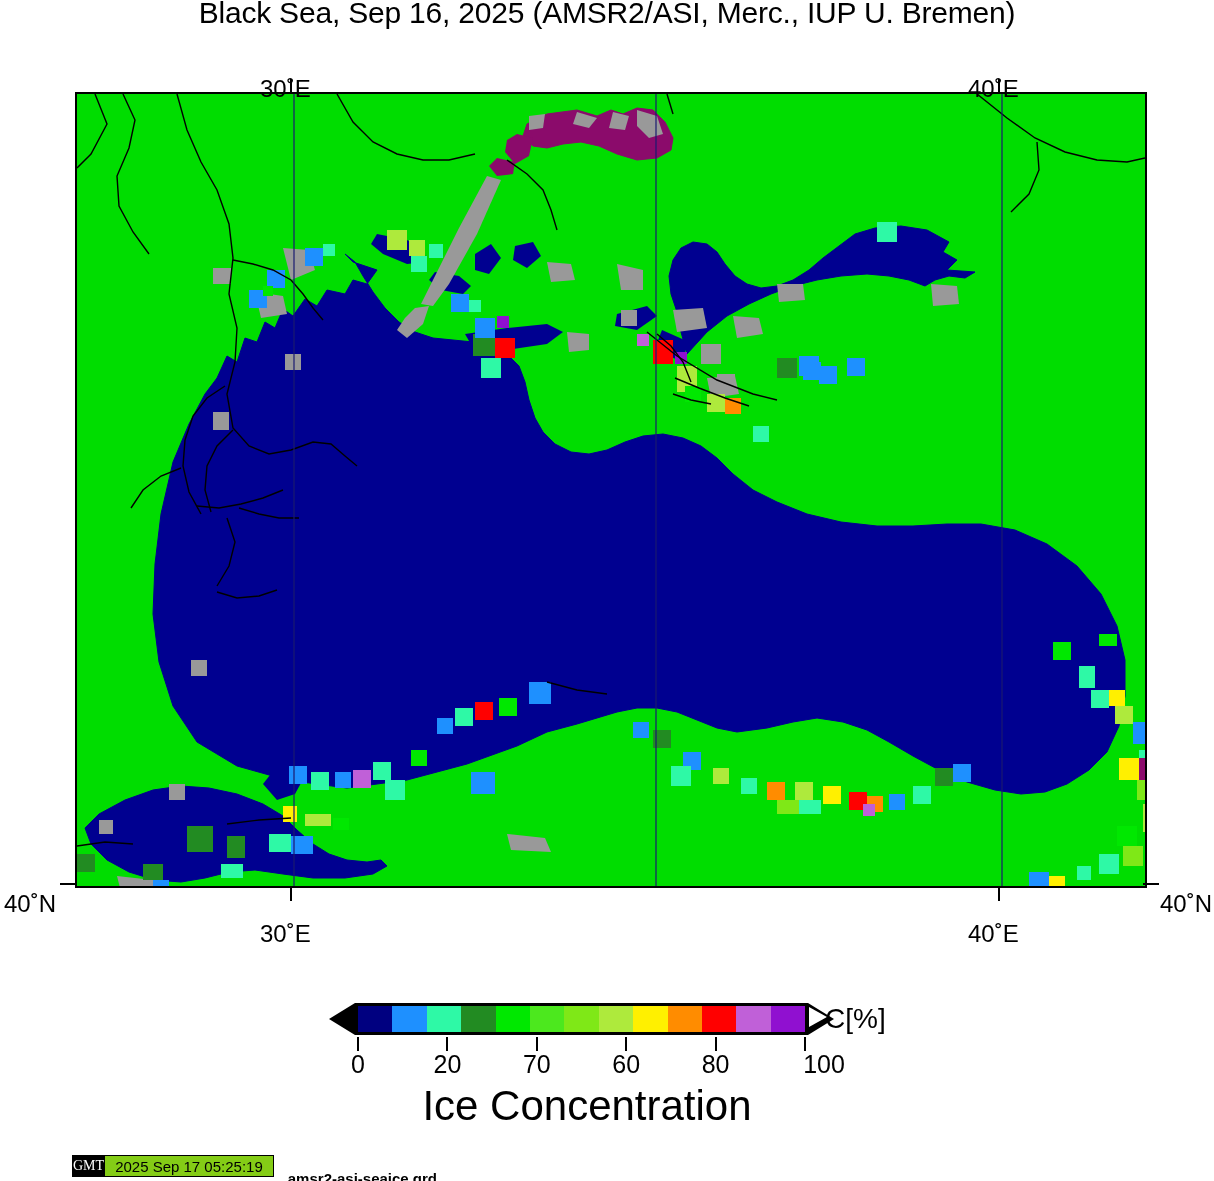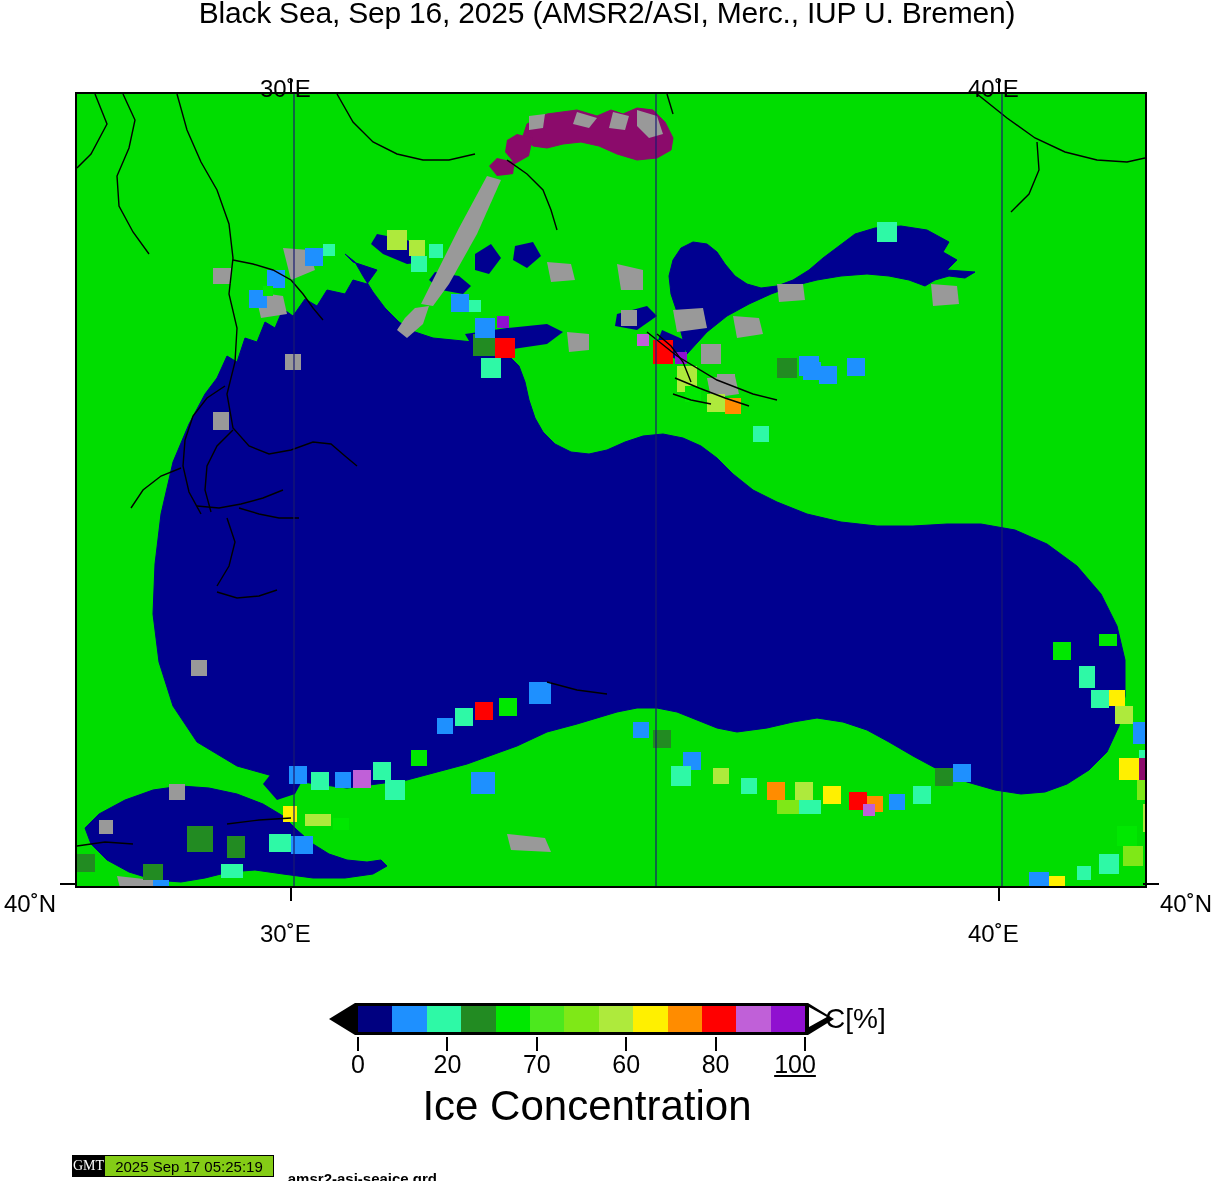--- a/index.html
+++ b/index.html
@@ -340,21 +340,21 @@
     <div class="ct" style="left: 295.2px;"></div>
     <div class="ct" style="left: 384.6px;"></div>
     <div class="ct" style="left: 474px;"></div>
   </div>
 <div id="cbar-ticklabels">
     <div class="cl" style="left: 28px;">0</div>
     <div class="cl" style="left: 117.4px;">20</div>
     <div class="cl" style="left: 206.8px;">70</div>
     <div class="cl" style="left: 296.2px;">60</div>
     <div class="cl" style="left: 385.6px; text-align: center;">80</div>
-    <div class="cl" style="left: 465px; text-decoration: underline;">100</div>
+    <div class="cl" style="left: 494px;">100</div>
   </div>
 <div id="cbar-caption">Ice Concentration</div>
 
 <div id="footer">
   <div id="gmt-logo">GMT</div>
   <div id="footer-date">2025 Sep 17 05:25:19</div>
   <div id="footer-file">amsr2-asi-seaice.grd</div>
 </div>
 
 </body></html>

